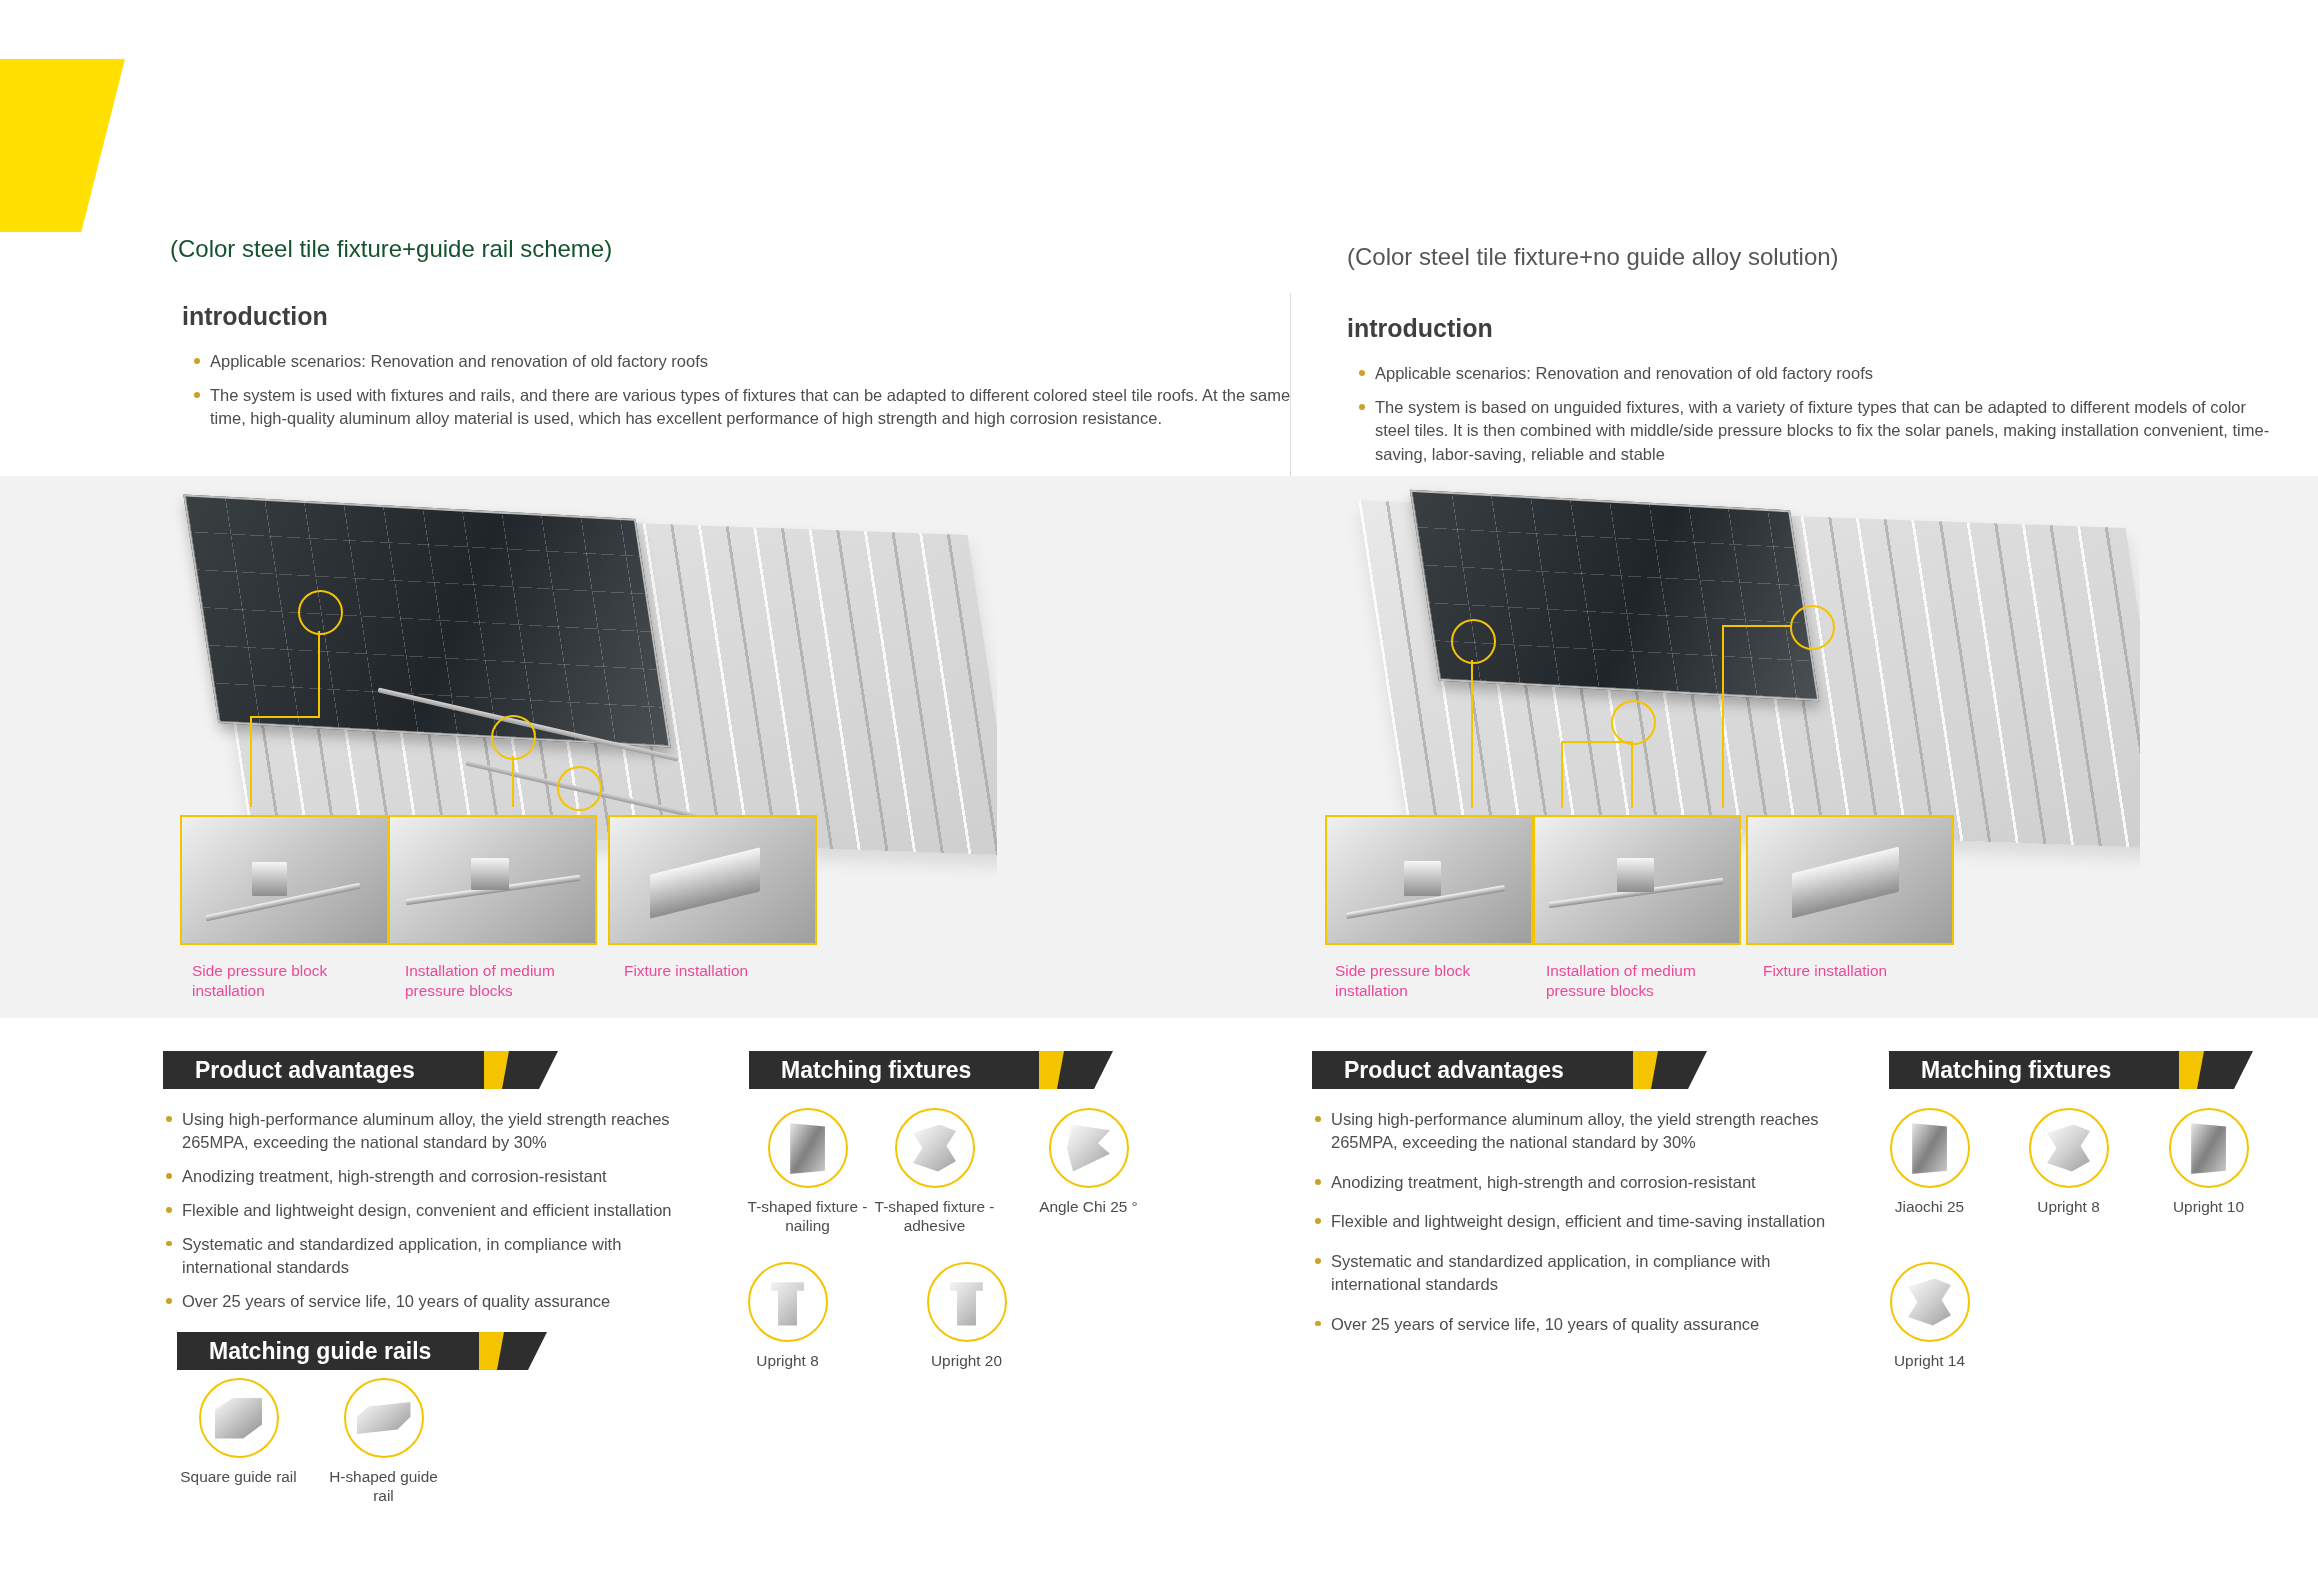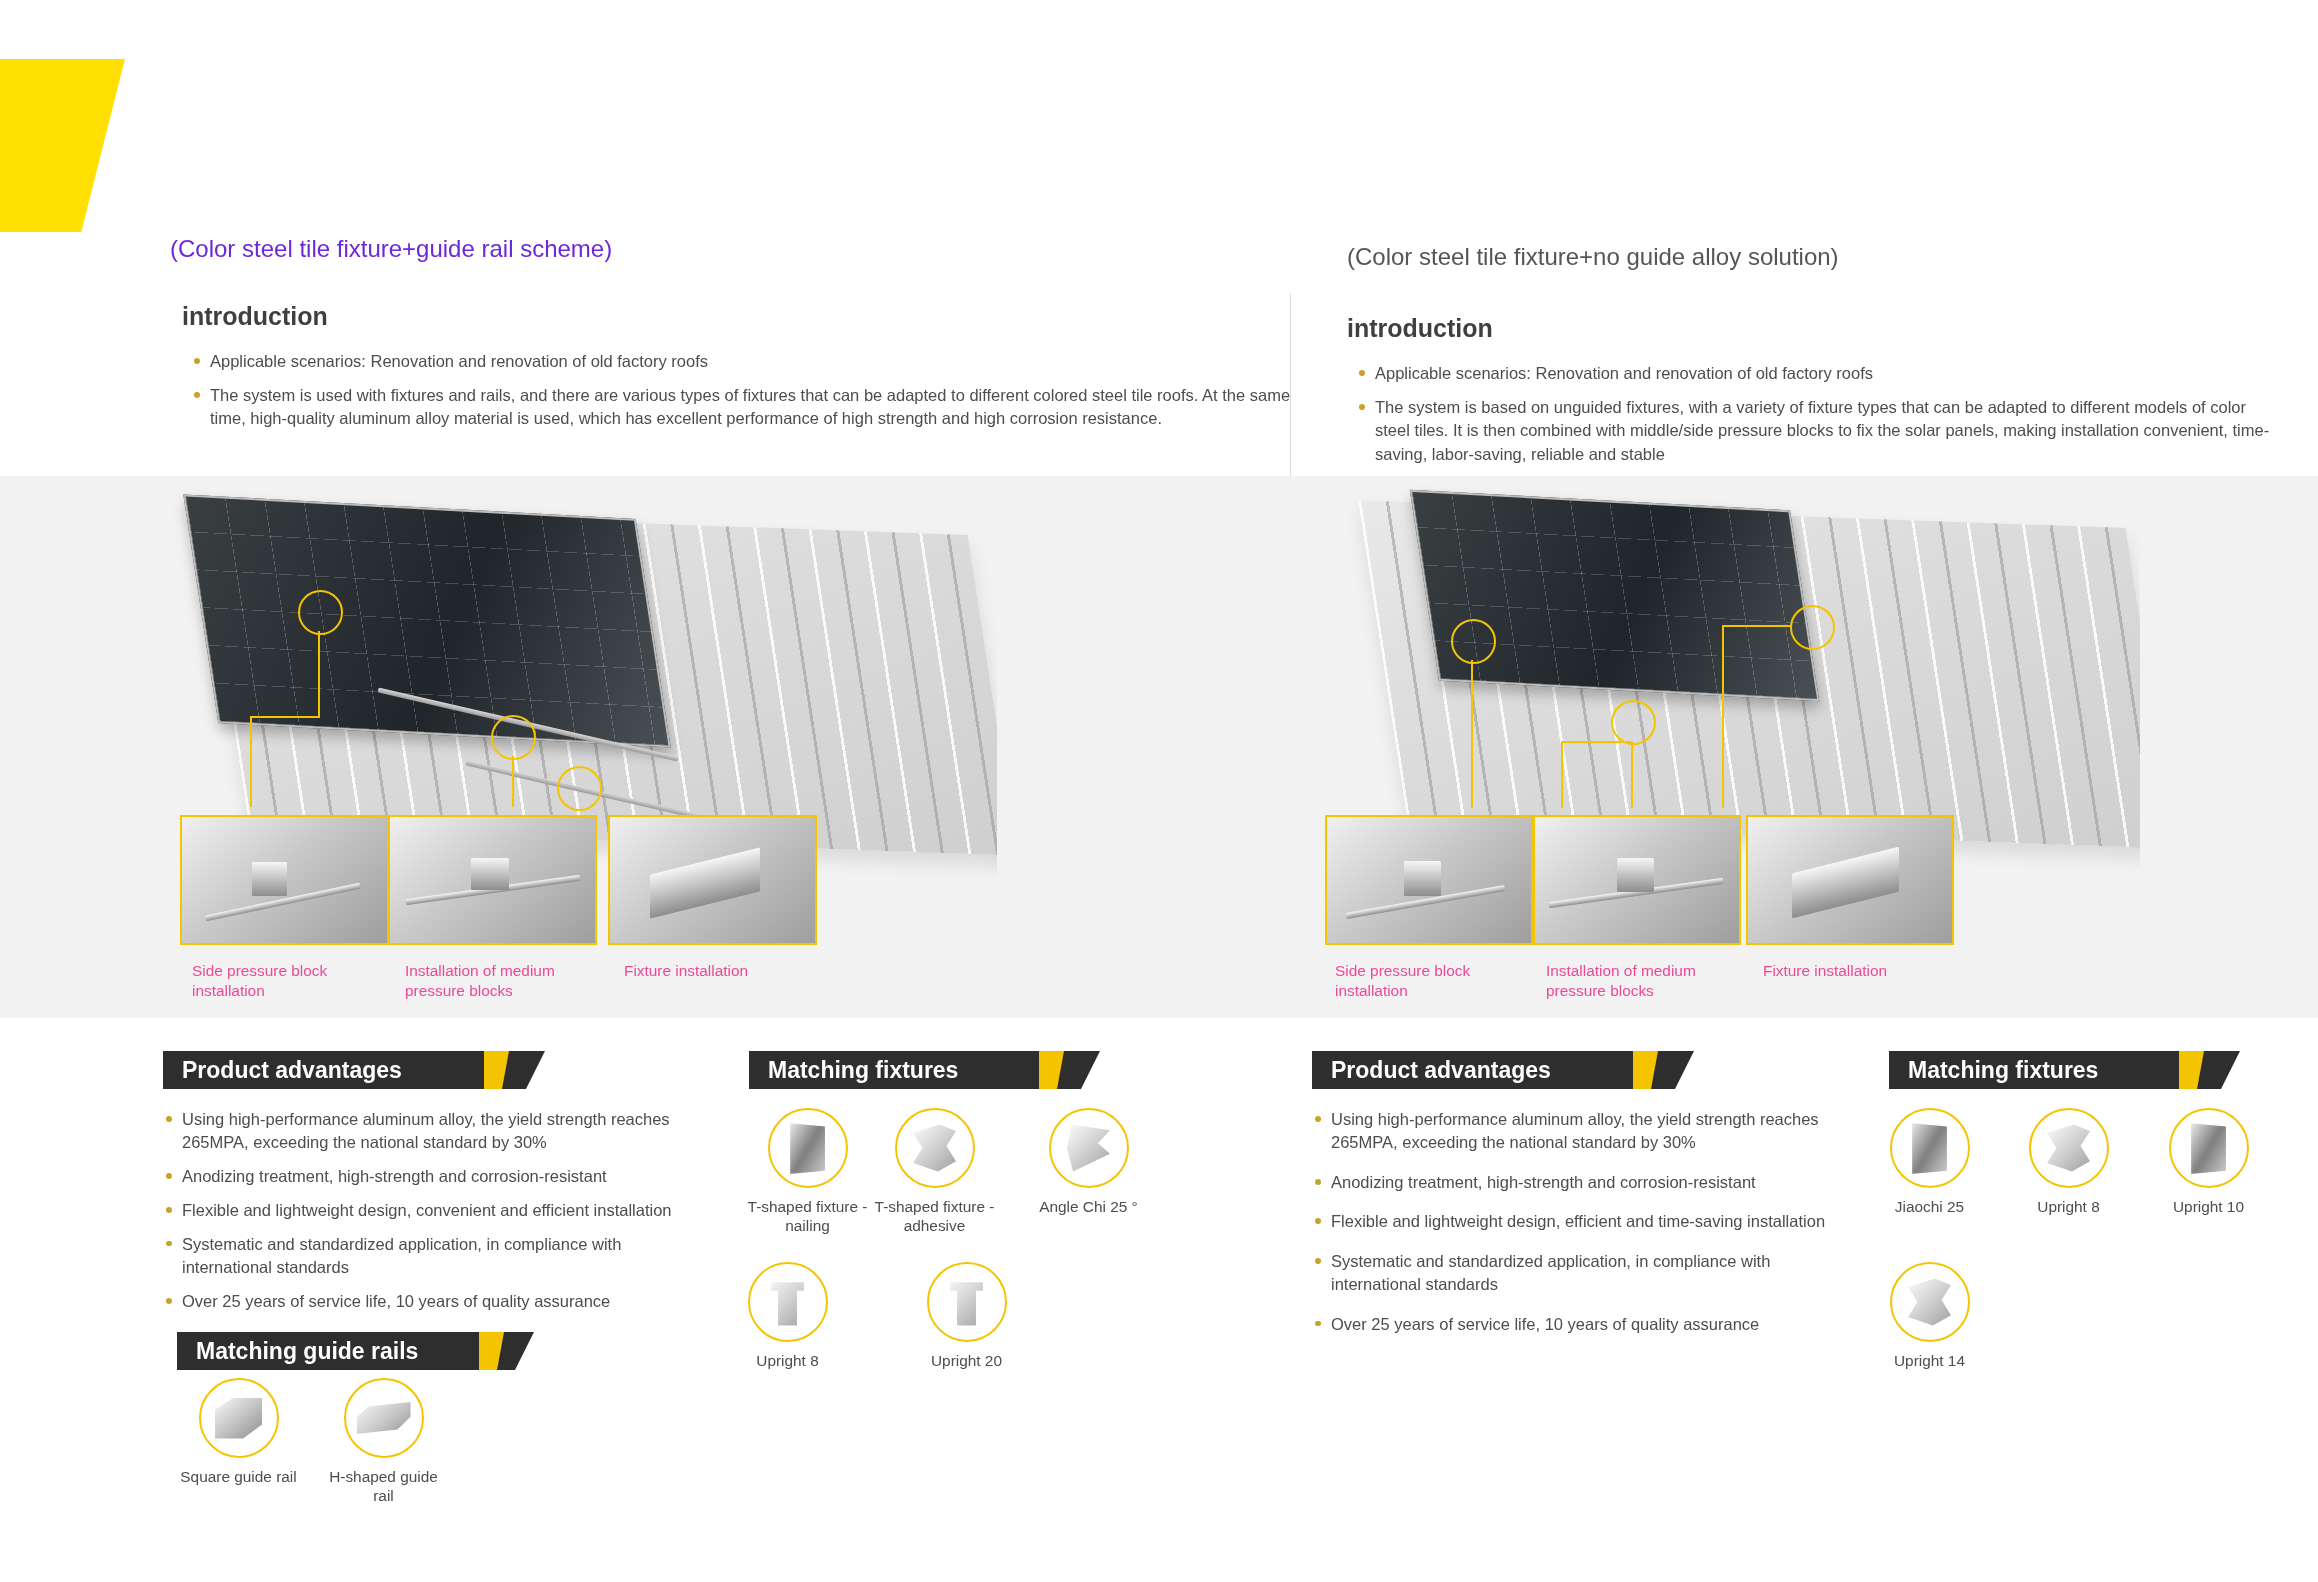--- a/index.html
+++ b/index.html
@@ -44,21 +44,21 @@
     line-height: 1.07;
     color: #4a4a4a;
     letter-spacing: -0.4px;
     margin: 0;
   }
   .subtitle-left {
     position: absolute;
     left: 170px;
     top: 235px;
     font-size: 24px;
-    color: #6d28d9;
+    color: #14532d;
   }
   .subtitle-right {
     position: absolute;
     left: 1347px;
     top: 243px;
     font-size: 24px;
     color: #555;
   }
 
   
@@ -200,21 +200,21 @@
     line-height: 1.28;
   }
 
   
   .ribbon {
     position: absolute;
     height: 38px;
     background: #2e2e2e;
     display: flex;
     align-items: center;
-    padding-left: 19px;
+    padding-left: 32px;
     padding-right: 43px;
     color: #ffffff;
     font-size: 23px;
     font-weight: bold;
     clip-path: polygon(0 0, 100% 0, calc(100% - 19px) 100%, 0 100%);
   }
   .ribbon-tail {
     position: absolute;
     width: 25px;
     height: 38px;

